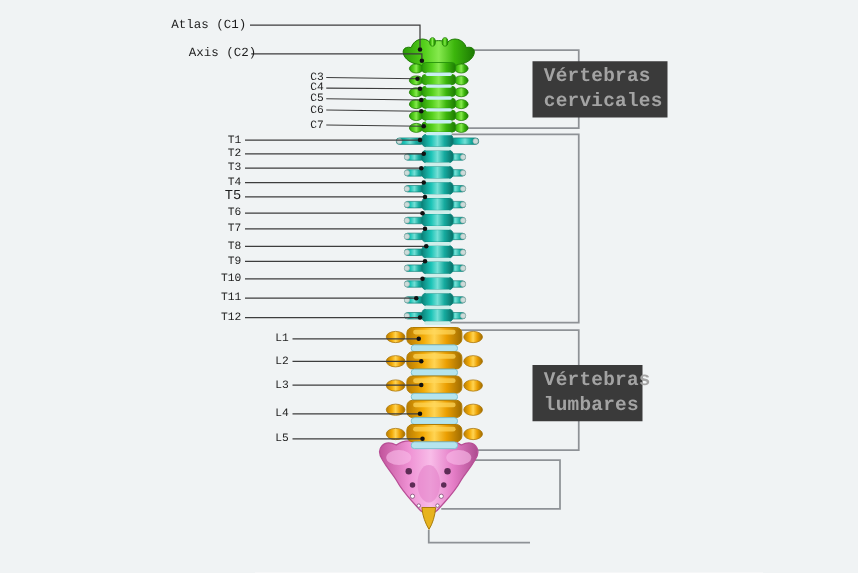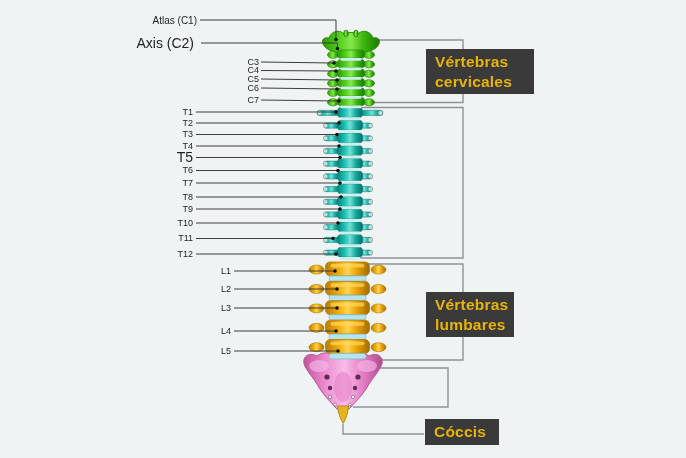--- a/index.html
+++ b/index.html
@@ -1,34 +1,34 @@
 <!DOCTYPE html>
 <html><head>
 <meta charset="utf-8">
 <style>
   html,body{margin:0;padding:0;}
   .stage{
     position:relative;
     width:686px;height:458px;
     background:#f0f3f4;
     overflow:hidden;
-    font-family:Liberation Sans, sans-serif;
+    font-family:Liberation Mono, monospace;
   }
   .stage svg{position:absolute;left:0;top:0;}
   .left-label{
     position:absolute;
     color:#1e1e1e;
     white-space:nowrap;
     text-align:right;
     height:13px;line-height:13px;
   }
   .region-box{
     position:absolute;
     background:#3a3a3a;
-    color:#eab308;
+    color:#a3a3a3;
     font-weight:bold;
     font-size:15.5px;
     line-height:1.24;
     letter-spacing:.2px;
     padding:1px 9px;
     box-sizing:border-box;
     display:flex;align-items:center;
   }
   #box-cervicales{left:426px;top:49px;width:108px;height:45px;}
   #box-dorsales{left:425px;top:149px;width:119px;height:64px;}
@@ -283,47 +283,44 @@
         <circle cx="337" cy="308" r="1.8" fill="#111111"></circle>
         <path d="M234,331 H335" fill="none" stroke="#3d3d3d" stroke-width="1"></path>
         <circle cx="336" cy="331" r="1.8" fill="#111111"></circle>
         <path d="M234,351 H337" fill="none" stroke="#3d3d3d" stroke-width="1"></path>
         <circle cx="338" cy="351" r="1.8" fill="#111111"></circle>
       </g>
   </svg>
 
   <div id="labels-layer">
       <div class="left-label" style="right: 489px; top: 13.5px; font-size: 10px;">Atlas (C1)</div>
-      <div class="left-label" style="right: 492px; top: 36.5px; font-size: 14px;">Axis (C2)</div>
+      <div class="left-label" style="right: 481px; top: 36.5px; font-size: 10px;">Axis (C2)</div>
       <div class="left-label" style="right: 427px; top: 55.5px; font-size: 9px;">C3</div>
       <div class="left-label" style="right: 427px; top: 64px; font-size: 9px;">C4</div>
       <div class="left-label" style="right: 427px; top: 72.5px; font-size: 9px;">C5</div>
       <div class="left-label" style="right: 427px; top: 81.5px; font-size: 9px;">C6</div>
       <div class="left-label" style="right: 427px; top: 93.5px; font-size: 9px;">C7</div>
       <div class="left-label" style="right: 493px; top: 105.5px; font-size: 9px;">T1</div>
       <div class="left-label" style="right: 493px; top: 116.5px; font-size: 9px; margin-left: 37px;">T2</div>
       <div class="left-label" style="right: 493px; top: 128px; font-size: 9px;">T3</div>
       <div class="left-label" style="right: 493px; top: 139.5px; font-size: 9px;">T4</div>
-      <div class="left-label" style="right: 493px; top: 151px; font-size: 14px;">T5</div>
+      <div class="left-label" style="right: 493px; top: 151px; font-size: 11px;">T5</div>
       <div class="left-label" style="right: 493px; top: 164px; font-size: 9px;">T6</div>
       <div class="left-label" style="right: 493px; top: 176.5px; font-size: 9px;">T7</div>
       <div class="left-label" style="right: 493px; top: 190.5px; font-size: 9px;">T8</div>
       <div class="left-label" style="right: 493px; top: 202.5px; font-size: 9px; margin-left: 40px;">T9</div>
       <div class="left-label" style="right: 493px; top: 216.5px; font-size: 9px;">T10</div>
       <div class="left-label" style="right: 493px; top: 232px; font-size: 9px;">T11</div>
       <div class="left-label" style="right: 493px; top: 247.5px; font-size: 9px; text-align: right;">T12</div>
       <div class="left-label" style="right: 455px; top: 264.5px; font-size: 9px;">L1</div>
       <div class="left-label" style="right: 455px; top: 282.5px; font-size: 9px;">L2</div>
       <div class="left-label" style="right: 455px; top: 301.5px; font-size: 9px;">L3</div>
       <div class="left-label" style="right: 455px; top: 324.5px; font-size: 9px;">L4</div>
       <div class="left-label" style="right: 455px; top: 344.5px; font-size: 9px;">L5</div>
     </div>
 
   <div class="region-box" id="box-cervicales">
     <span>Vértebras cervicales</span>
   </div>
   <div class="region-box" id="box-lumbares">
     <span>Vértebras lumbares</span>
   </div>
-  <div class="region-box" id="box-coccis">
-    <span>Cóccis</span>
-  </div>
 </div>
 
 </body></html>

